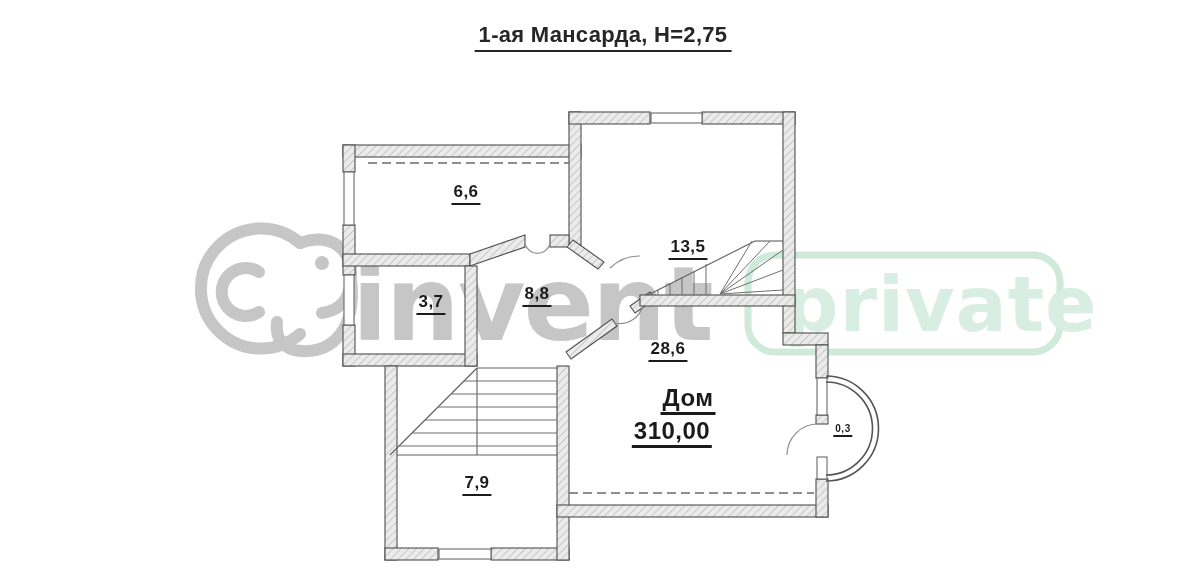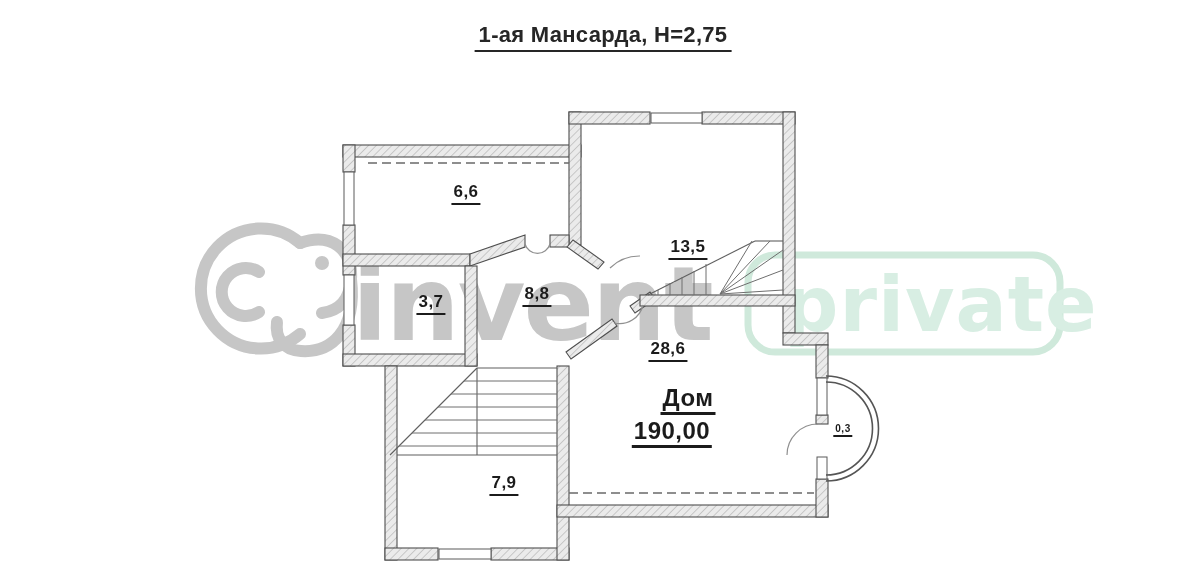--- a/index.html
+++ b/index.html
@@ -138,19 +138,19 @@
     </g>
   </svg>
 
   <div class="title" style="left:603px;top:22px;">1-ая Мансарда, Н=2,75</div>
 
   <div class="lbl" style="left:466px;top:183px;">6,6</div>
   <div class="lbl" style="left:688px;top:198px;margin-top:40px;">13,5</div>
   <div class="lbl" style="left:421px;top:293px;margin-left:10px;">3,7</div>
   <div class="lbl" style="left:537px;top:285px;">8,8</div>
   <div class="lbl" style="left:668px;top:340px;">28,6</div>
-  <div class="lbl" style="left:504px;top:474px;">7,9</div>
+  <div class="lbl" style="left:477px;top:474px;">7,9</div>
   <div class="lbl small" style="left:843px;top:423px;">0,3</div>
 
   <div class="lbl big" style="left:673px;top:385px;margin-left:15px;">Дом</div>
-  <div class="lbl big" style="left:672px;top:418px;">190,00</div>
+  <div class="lbl big" style="left:672px;top:418px;">310,00</div>
 
 </div>
 
 </body></html>

